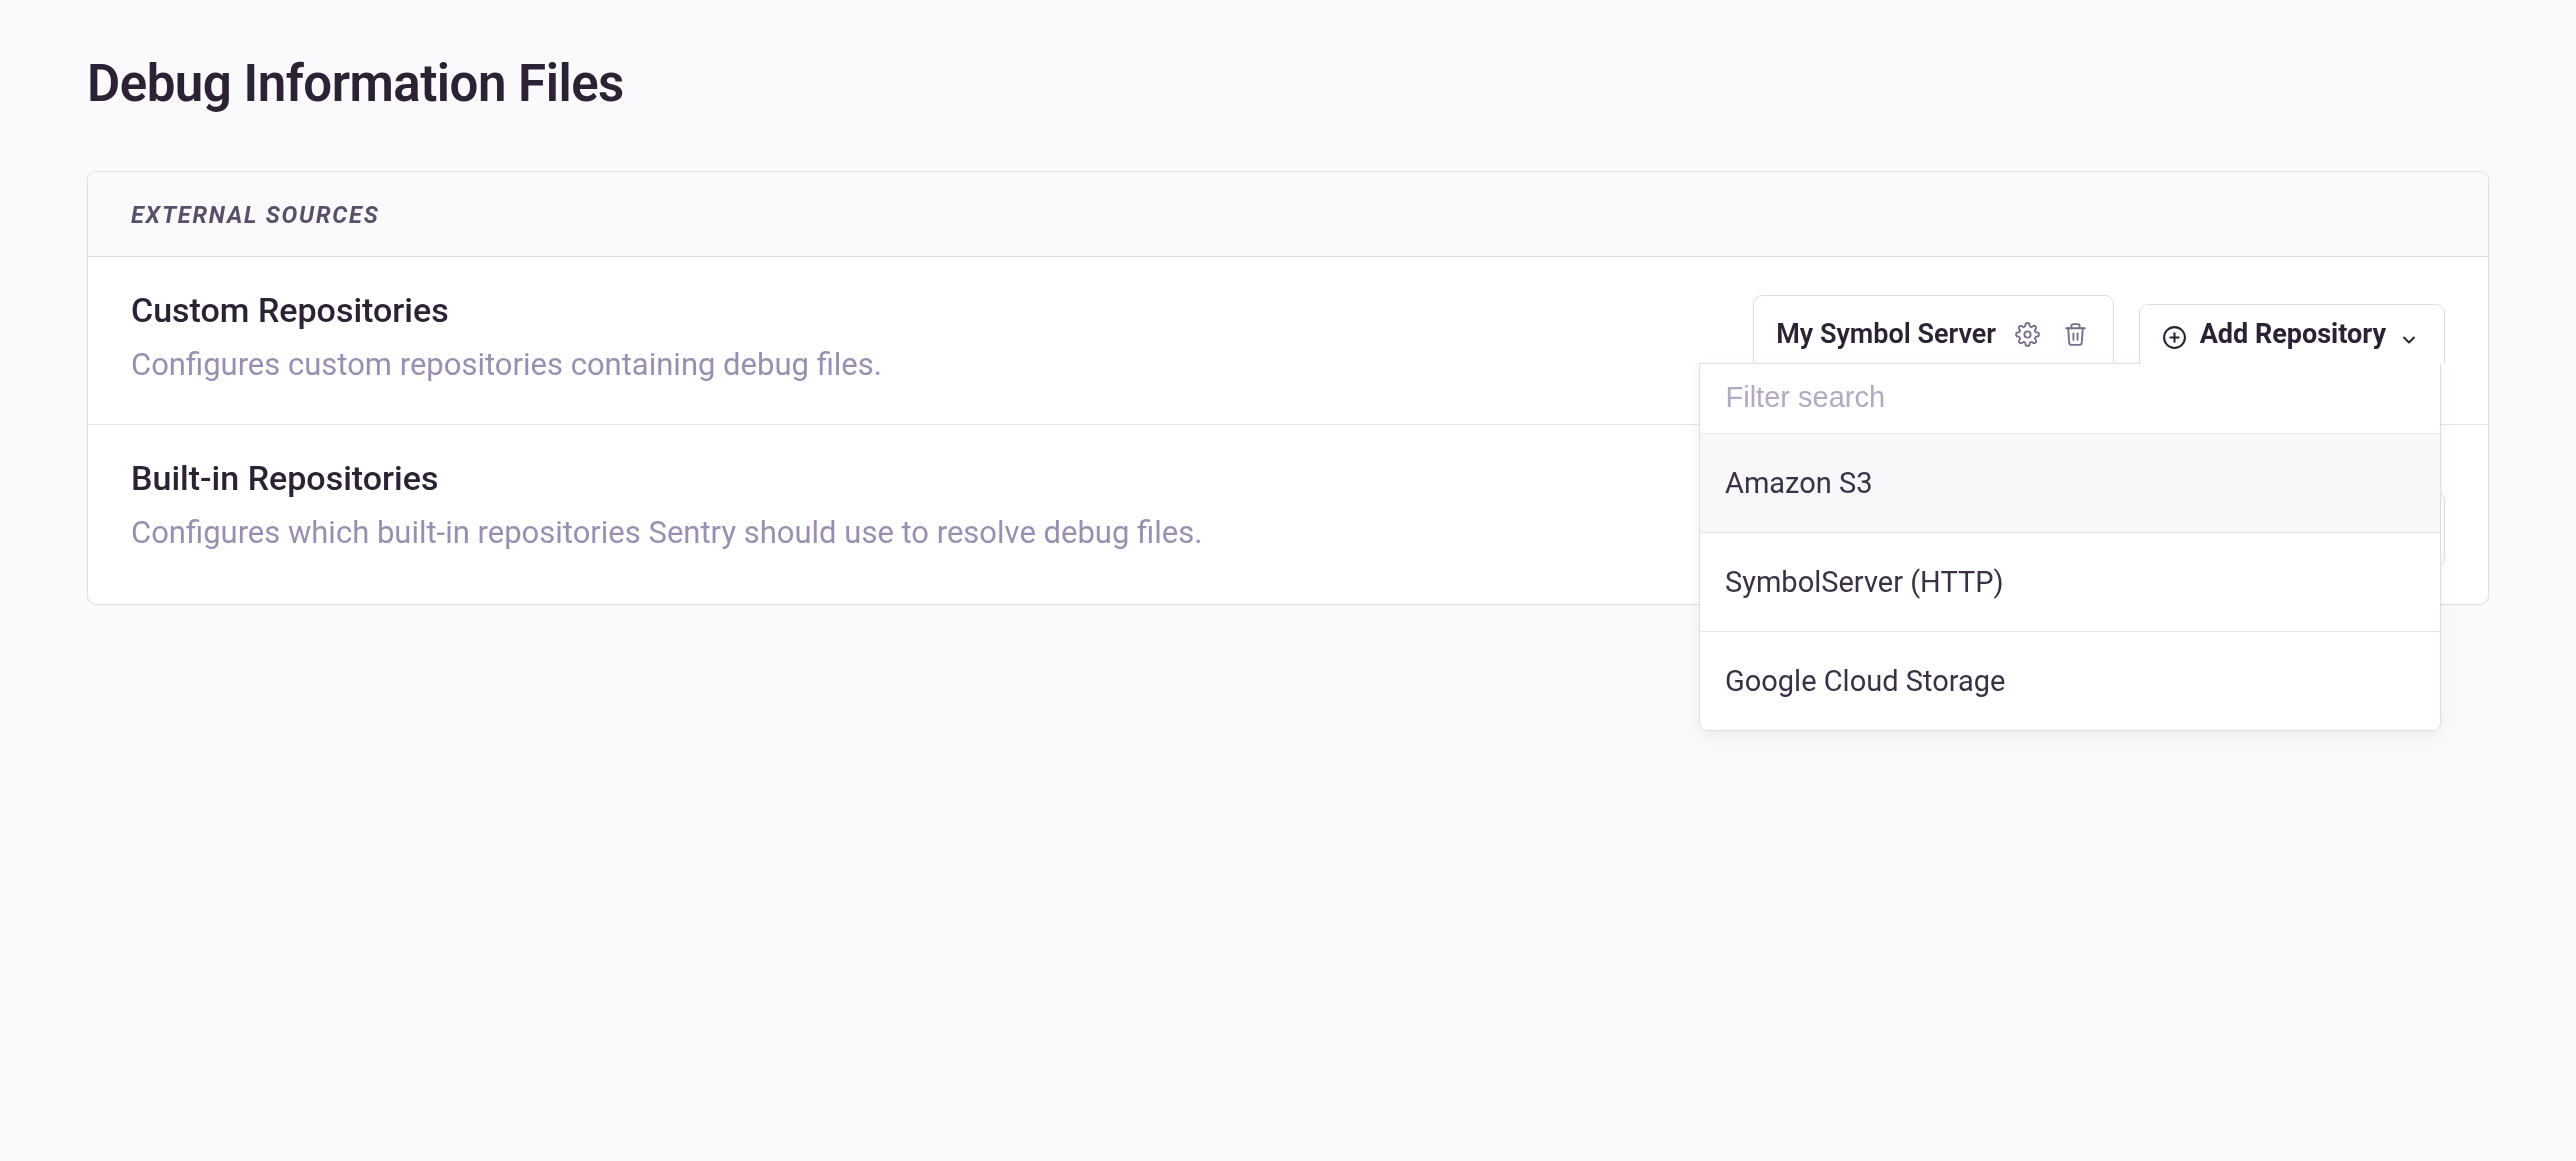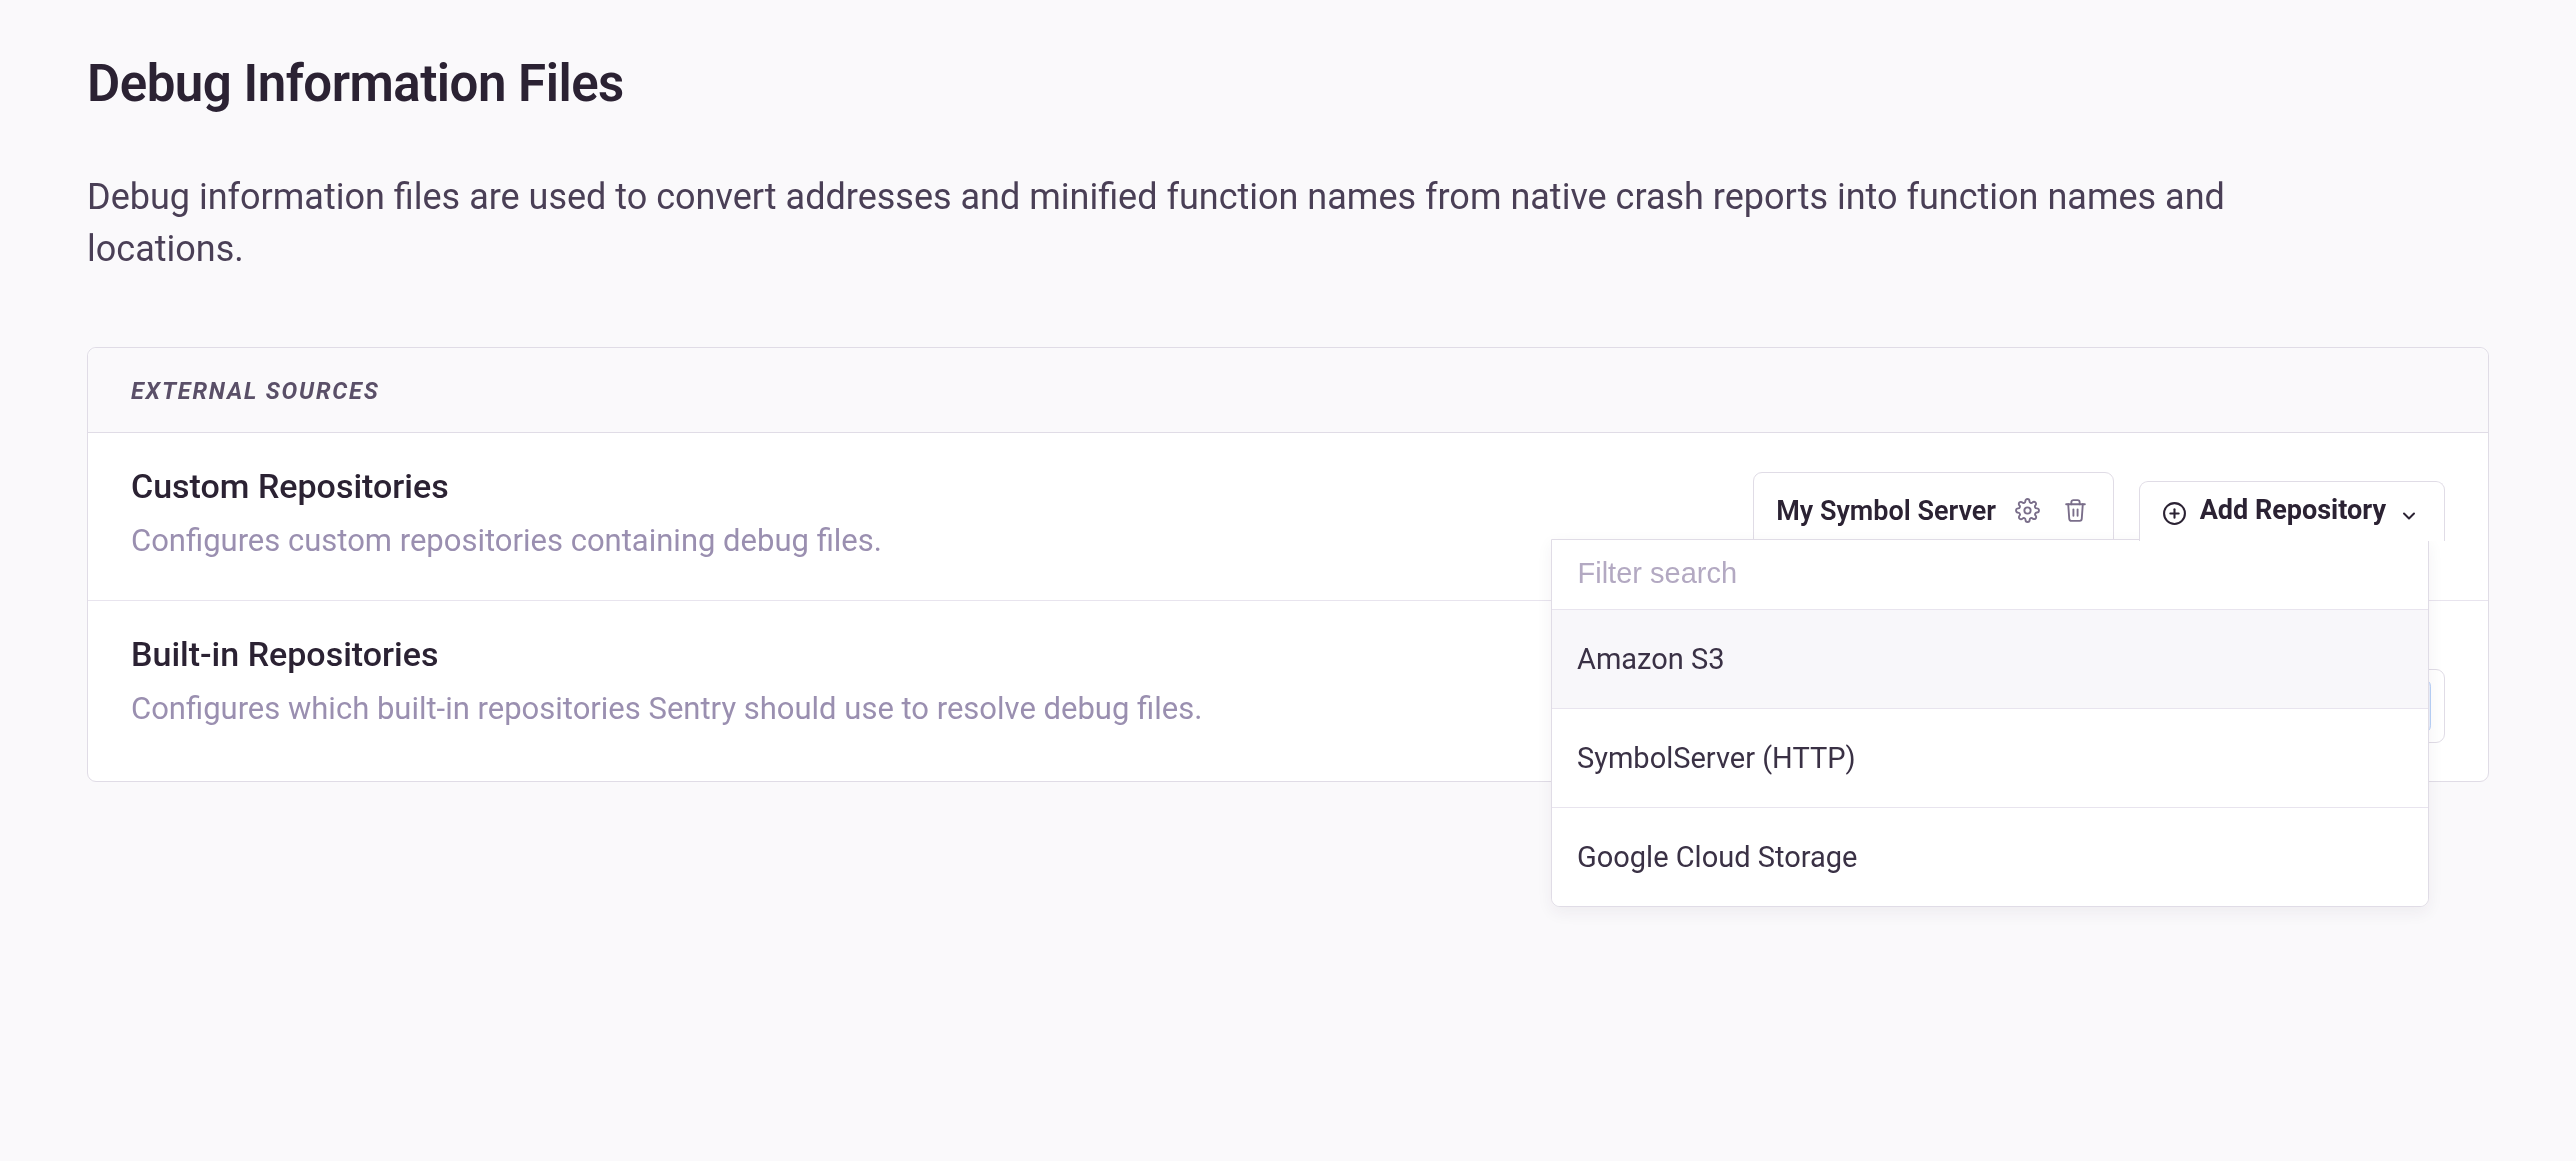--- a/index.html
+++ b/index.html
@@ -148,23 +148,23 @@
     align-items: center;
     justify-content: center;
     color: var(--text-dark);
   }
   .add-repo-btn .plus-icon svg { width: 25px; height: 25px; }
   .add-repo-btn .chev-icon svg { width: 20px; height: 20px; }
   
   .dropdown-menu {
     position: absolute;
     top: 100%;
-    right: 16px;
+    right: 4px;
     margin-top: -1.8px;
-    width: 878px;
+    width: 742px;
     background: var(--white);
     border: 1.8px solid var(--border);
     border-radius: 0 0 9px 9px;
     box-shadow: 0 5.4px 16.3px rgba(50,40,70,0.06);
     z-index: 15;
     overflow: hidden;
   }
   .dropdown-search {
     padding: 16.3px 23.5px 18px 23.5px;
     border-bottom: 1.8px solid var(--border-light);
@@ -229,21 +229,20 @@
     padding: 9px 20px 9px 20px;
     font-size: 29px;
     color: var(--chip-blue-text);
   }
 </style>
 </head>
 <body>
 
 <div class="page">
   <h1 class="title">Debug Information Files</h1>
-  <p class="description">Debug information files are used to convert addresses and minified function names from native crash reports into function names and locations.</p>
 
   <div class="panel">
     <div class="panel-header">
       <span class="label">EXTERNAL SOURCES</span>
     </div>
 
     <div class="panel-row">
       <div class="row-text">
         <div class="row-title">Custom Repositories</div>
         <div class="row-sub">Configures custom repositories containing debug files.</div>

